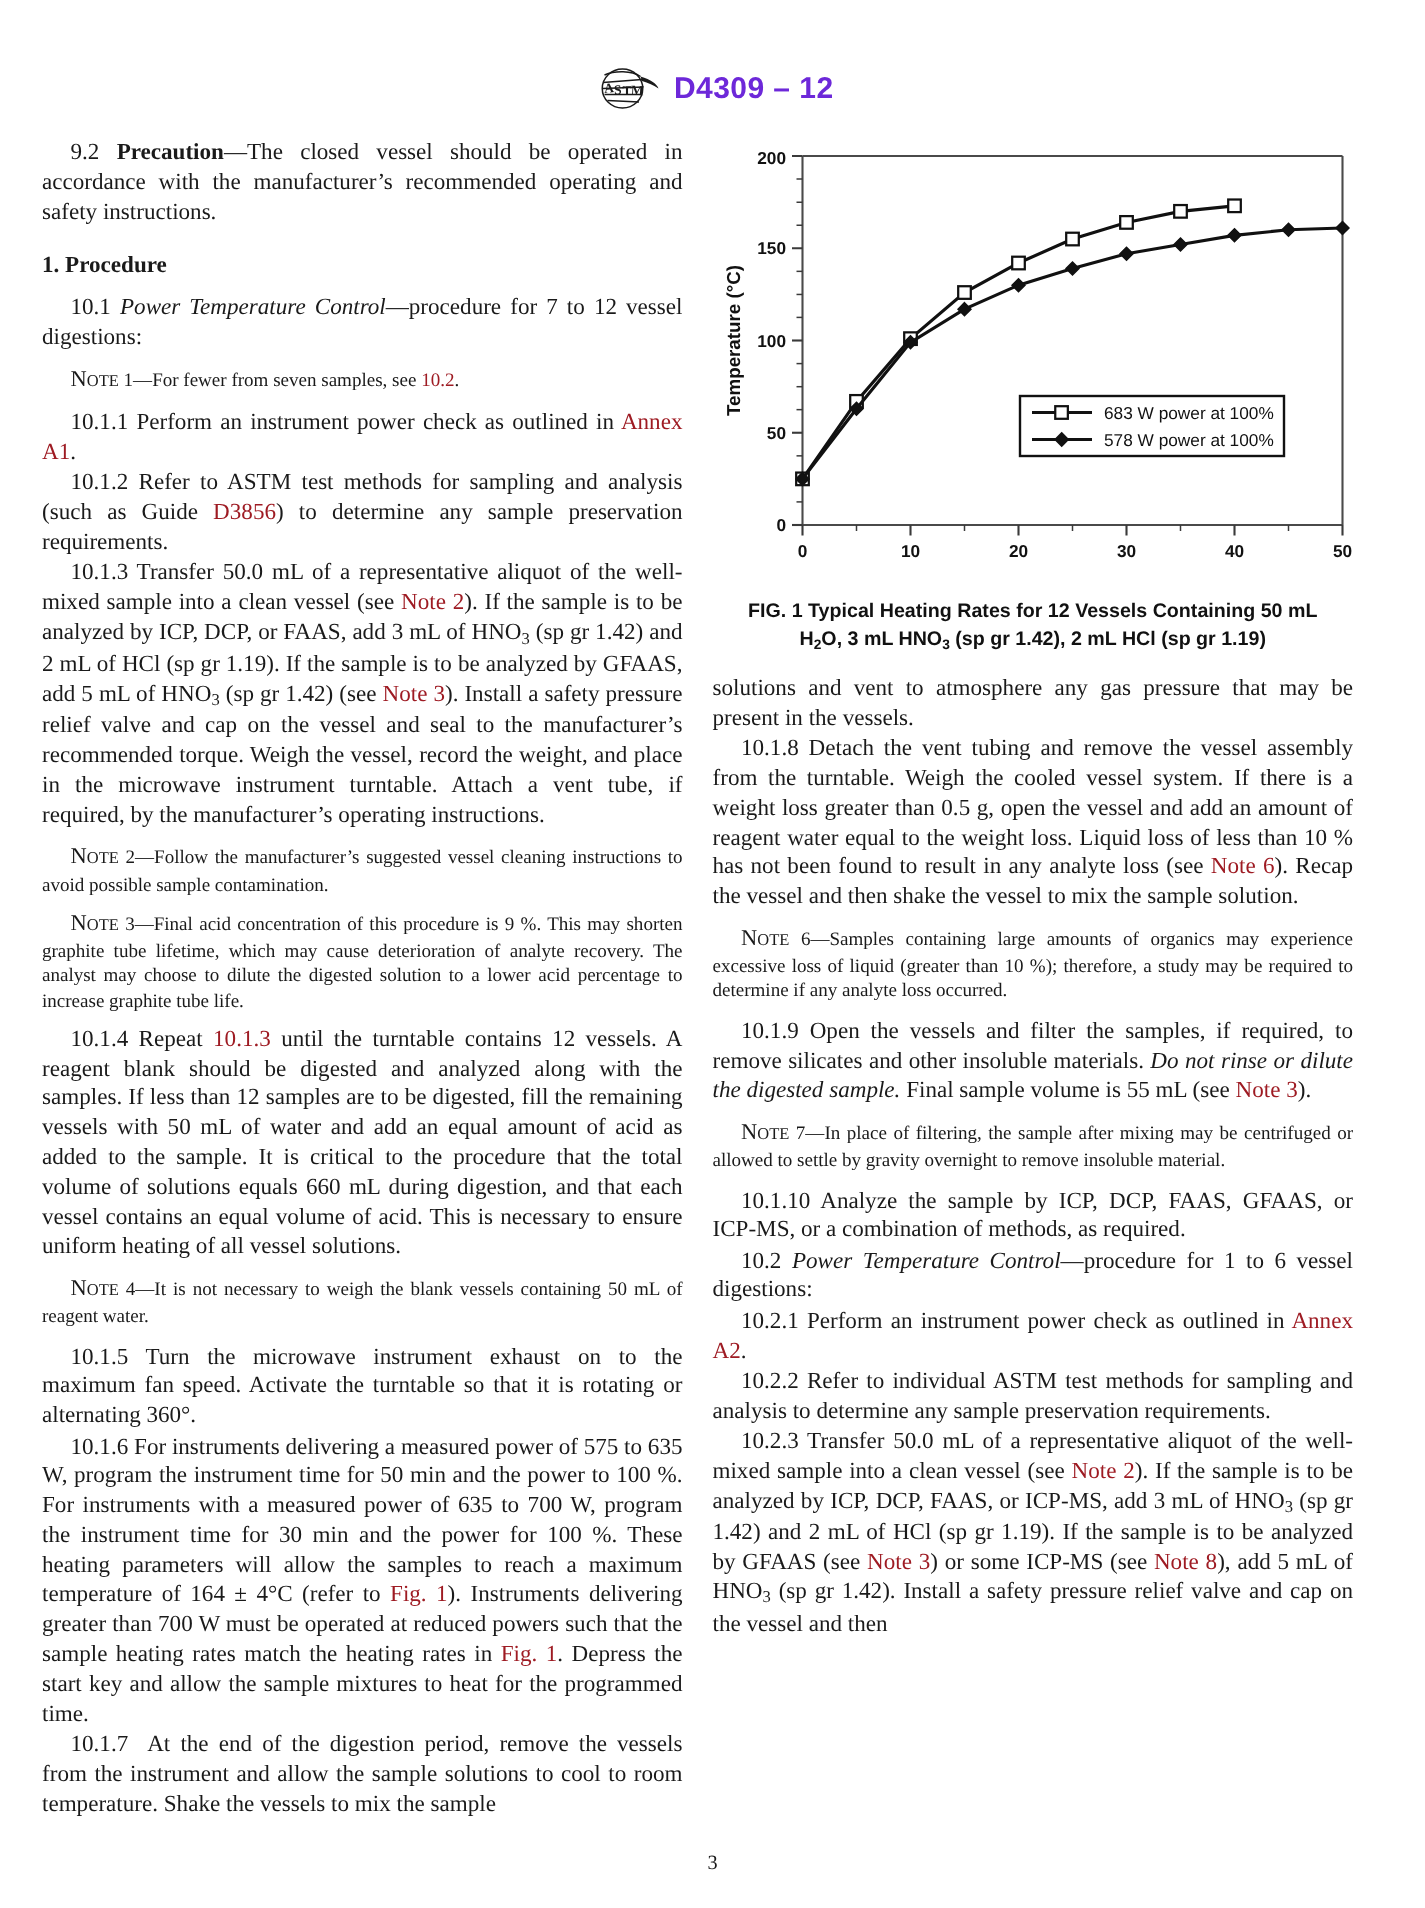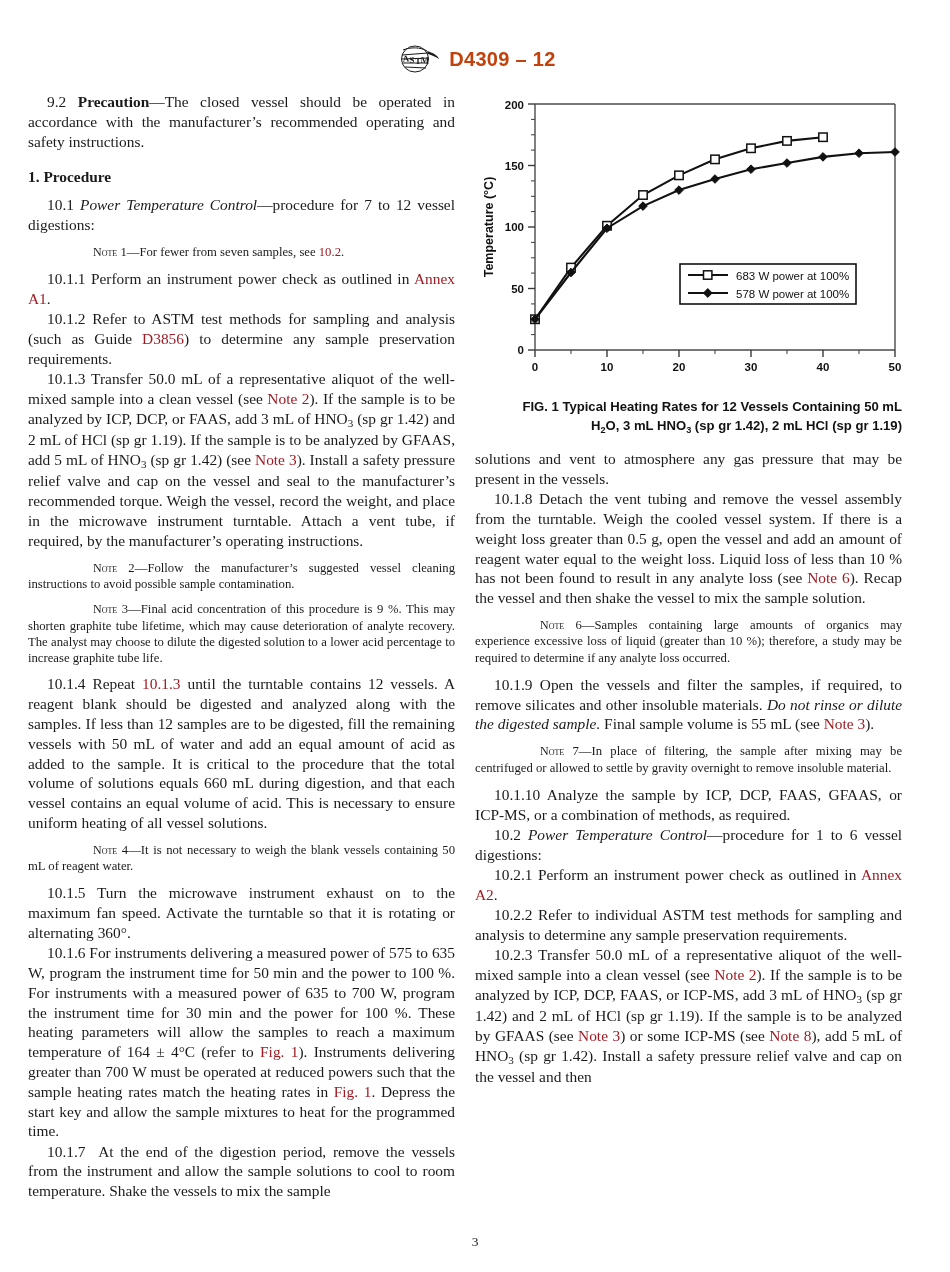--- a/index.html
+++ b/index.html
@@ -31,21 +31,21 @@
   }
   .astm-logo {
     width: 46px; height: 30px;
     display: block;
   }
   .doc-designation {
     font-family: "Liberation Sans", "DejaVu Sans", sans-serif;
     font-weight: bold;
     font-size: 20px;
     letter-spacing: 0.3px;
-    color: #c2410c;
+    color: #6d28d9;
   }
 
   
   .columns {
     position: absolute;
     top: 92px;
     left: 28px;
     width: 874px;
     height: 1140px;
   }
@@ -73,22 +73,21 @@
   .note {
     font-size: 12.7px;
     line-height: 1.28;
     text-indent: 19px;
     margin-top: 9px;
     margin-bottom: 9px;
   }
   .note.tight { margin-top: 0px; margin-bottom: 8px; }
   .sc {
     font-variant: small-caps;
-    font-size: 12px;
-    margin-left: 46px;
+    font-size: 15px;
   }
   h3.section {
     font-size: 15.4px;
     font-weight: bold;
     margin: 17px 0 9px 0;
     text-align: left;
     text-indent: 0;
   }
   .ital { font-style: italic; }
   .bold { font-weight: bold; }
@@ -104,21 +103,21 @@
     width: 427px;
   }
   .chart-box {
     position: relative;
     width: 427px;
     height: 288px;
   }
   .chart-svg { display: block; }
   .fig-caption {
     margin-top: 18px;
-    text-align: right;
+    text-align: center;
     font-family: "Liberation Sans", "DejaVu Sans", sans-serif;
     font-weight: bold;
     font-size: 13.1px;
     line-height: 1.42;
     color: #111;
   }
   .fig-caption sub { font-size: 70%; }
 
   
   .page-number {

